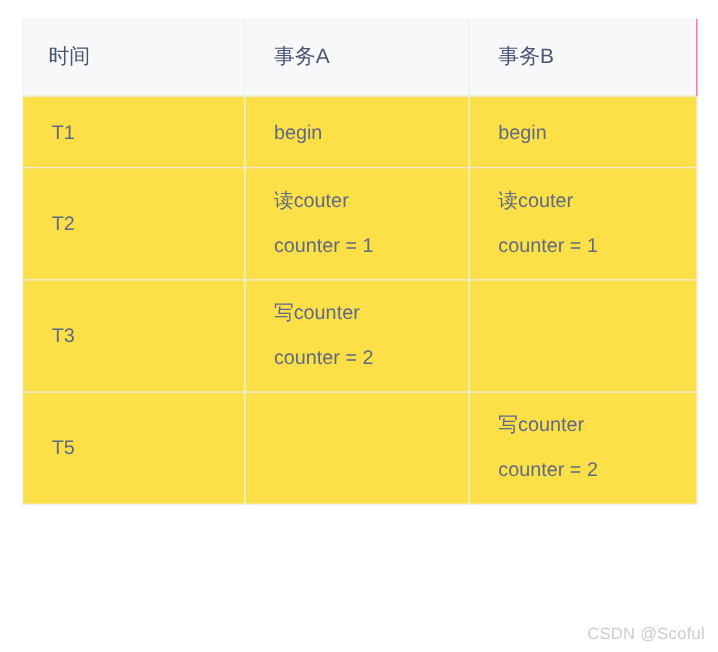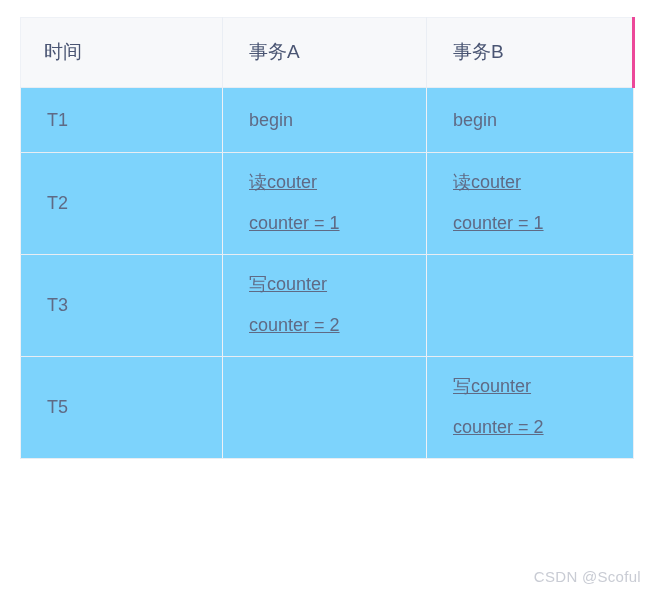--- a/index.html
+++ b/index.html
@@ -45,55 +45,54 @@
     border-top: 1px solid #eef1f6;
     line-height: 1.3;
     vertical-align: middle;
     box-sizing: border-box;
   }
   table.txn-table thead th:first-child {
     border-left: 1px solid #eef1f6;
     padding-left: 23px;
   }
   table.txn-table thead th:last-child {
-    border-right: 3px solid #ec4899;
+    border-right: 1px solid #ec4899;
   }
 
   table.txn-table tbody td {
     color: #5f6a85;
     font-size: 18px;
     font-weight: normal;
     text-align: left;
     padding: 0 0 0 26px;
     border-right: 1px solid #eef1f6;
     border-bottom: 1px solid #e8edf3;
     line-height: 1.0;
     vertical-align: middle;
-    background: #7dd3fc;
+    background: #fde047;
     box-sizing: border-box;
   }
   table.txn-table tbody td:first-child {
     border-left: 1px solid #eef1f6;
   }
   table.txn-table tbody td:last-child {
     border-right: 1px solid #eaeef4;
   }
 
   tr.row-single td { height: 65px; }
   tr.row-double td { height: 102px; }
 
   .cell-lines {
     display: flex;
     flex-direction: column;
     justify-content: center;
   }
   .cell-lines .line {
     display: block;
     line-height: 41px;
-    text-decoration: underline;
   }
   .cell-single {
     display: block;
     line-height: 1;
   }
   .cell-empty {
     display: block;
     min-height: 1px;
   }
 

